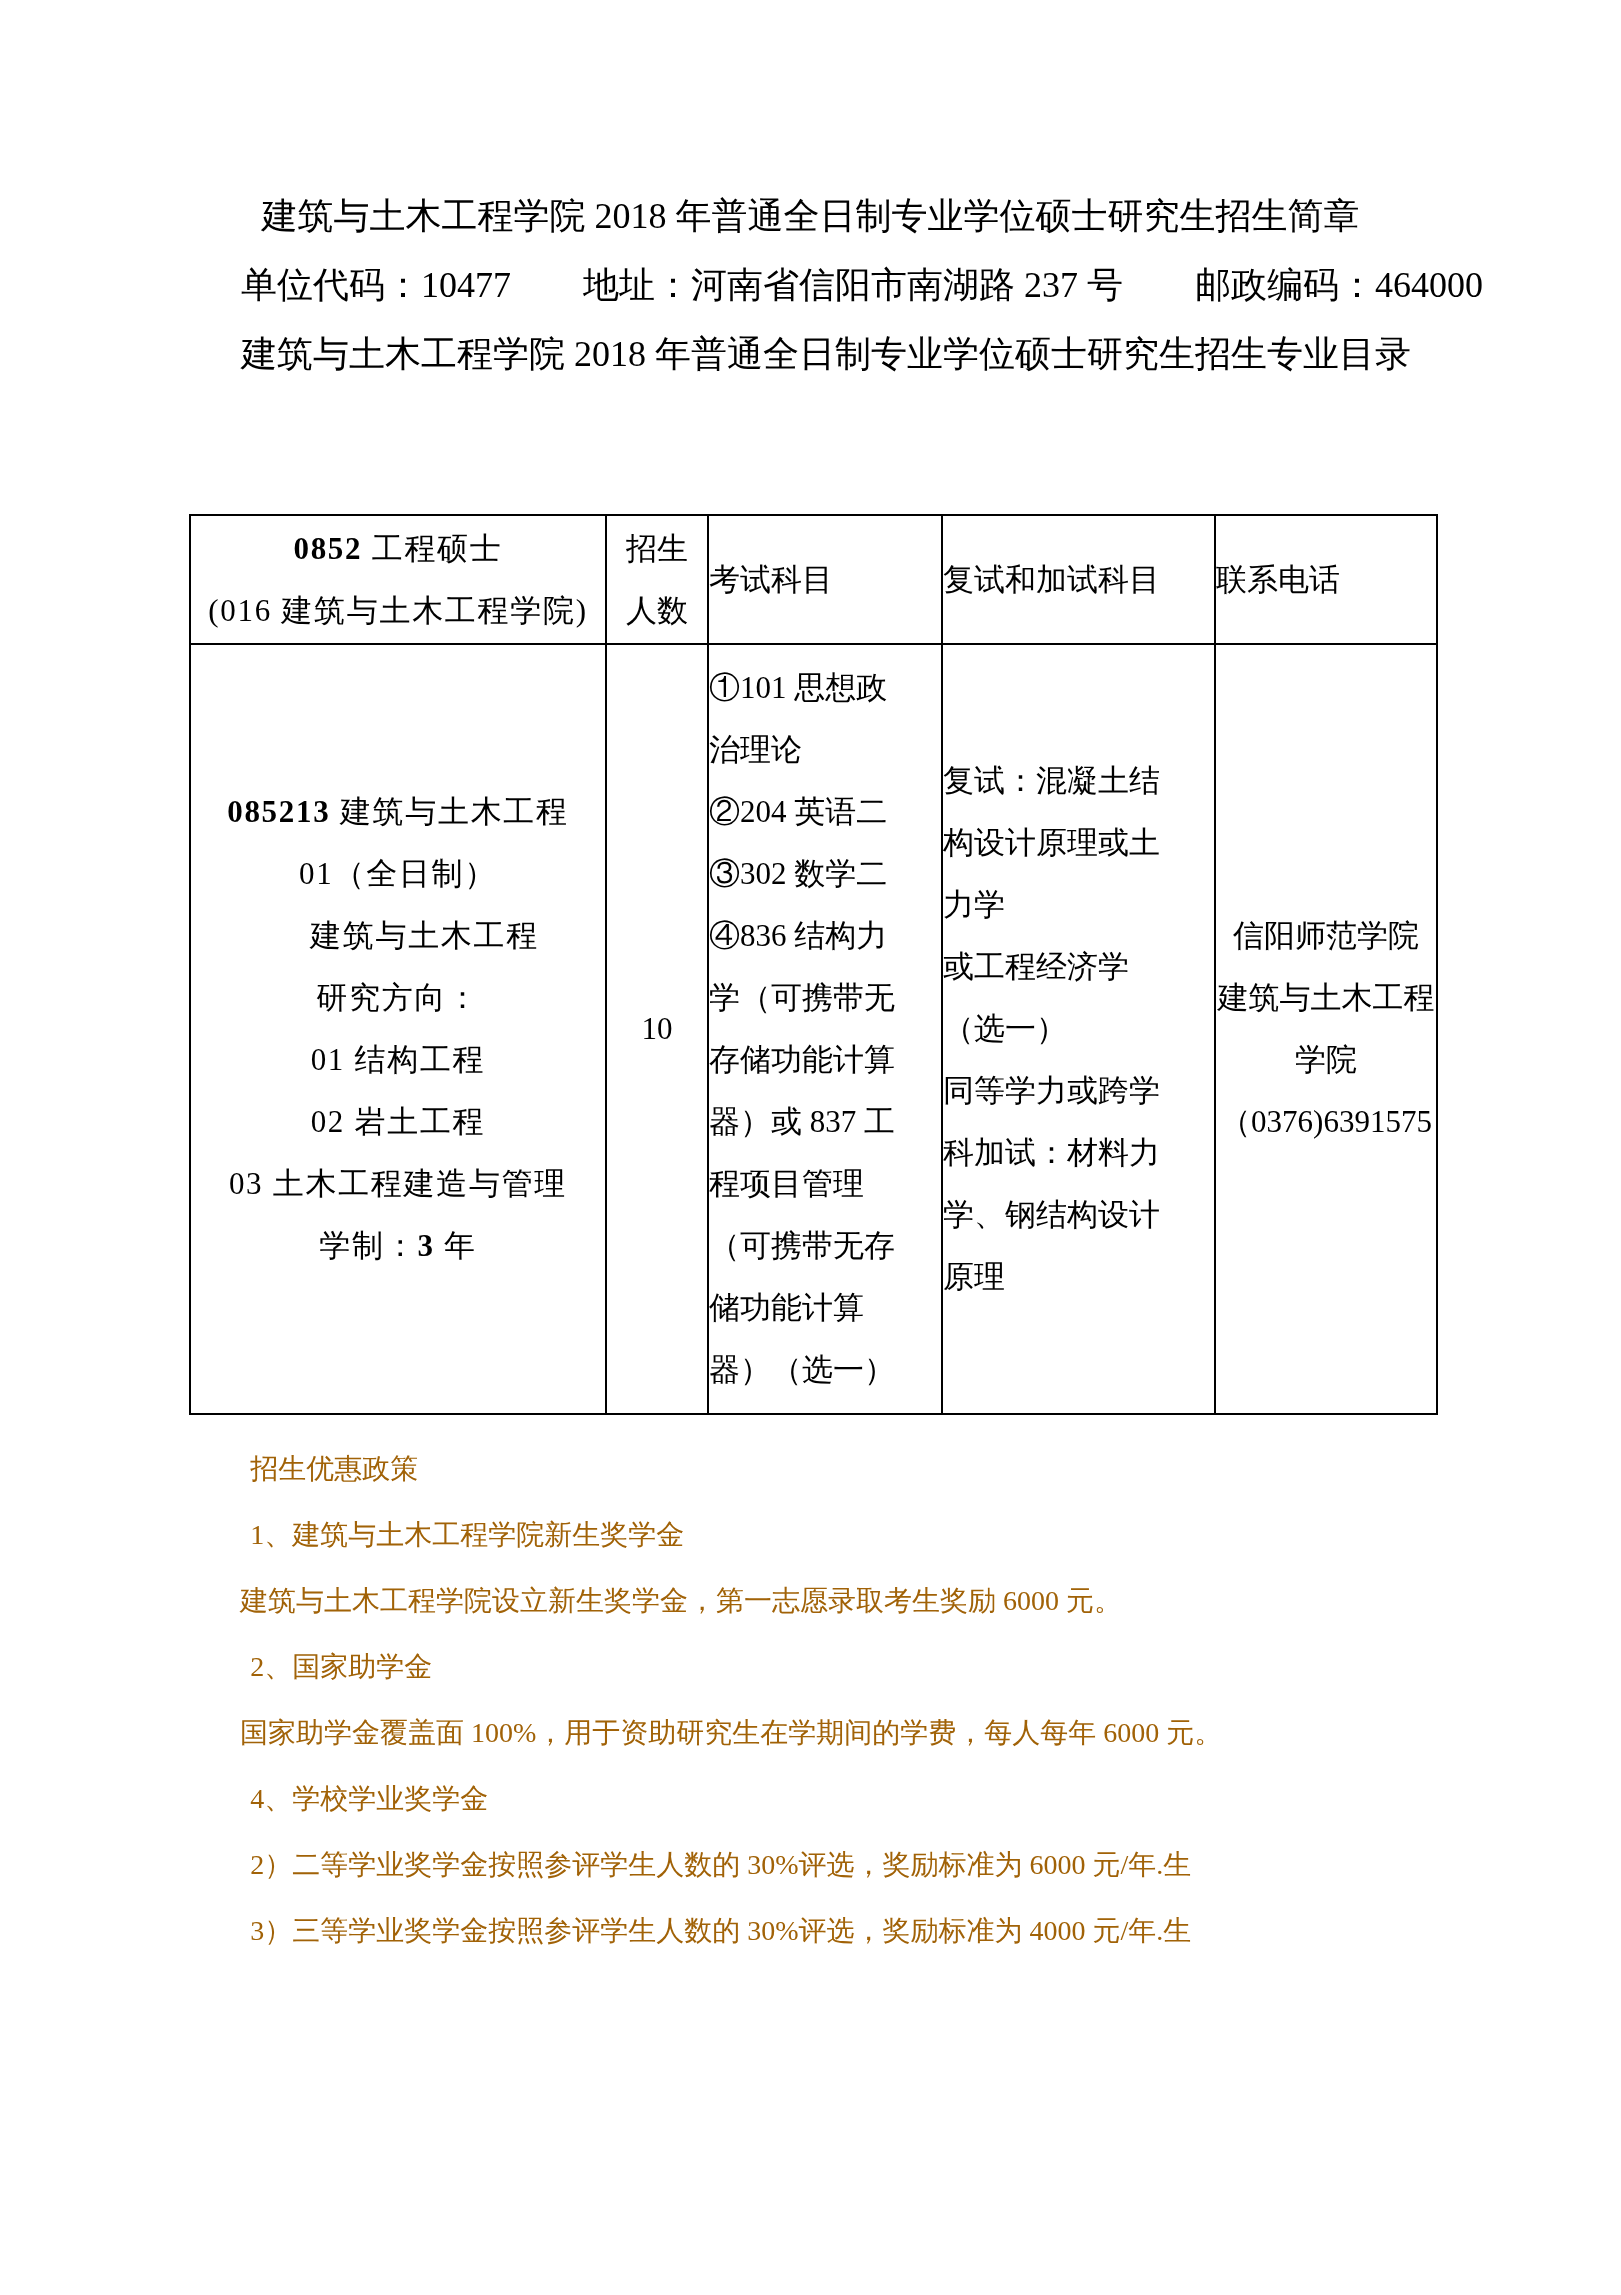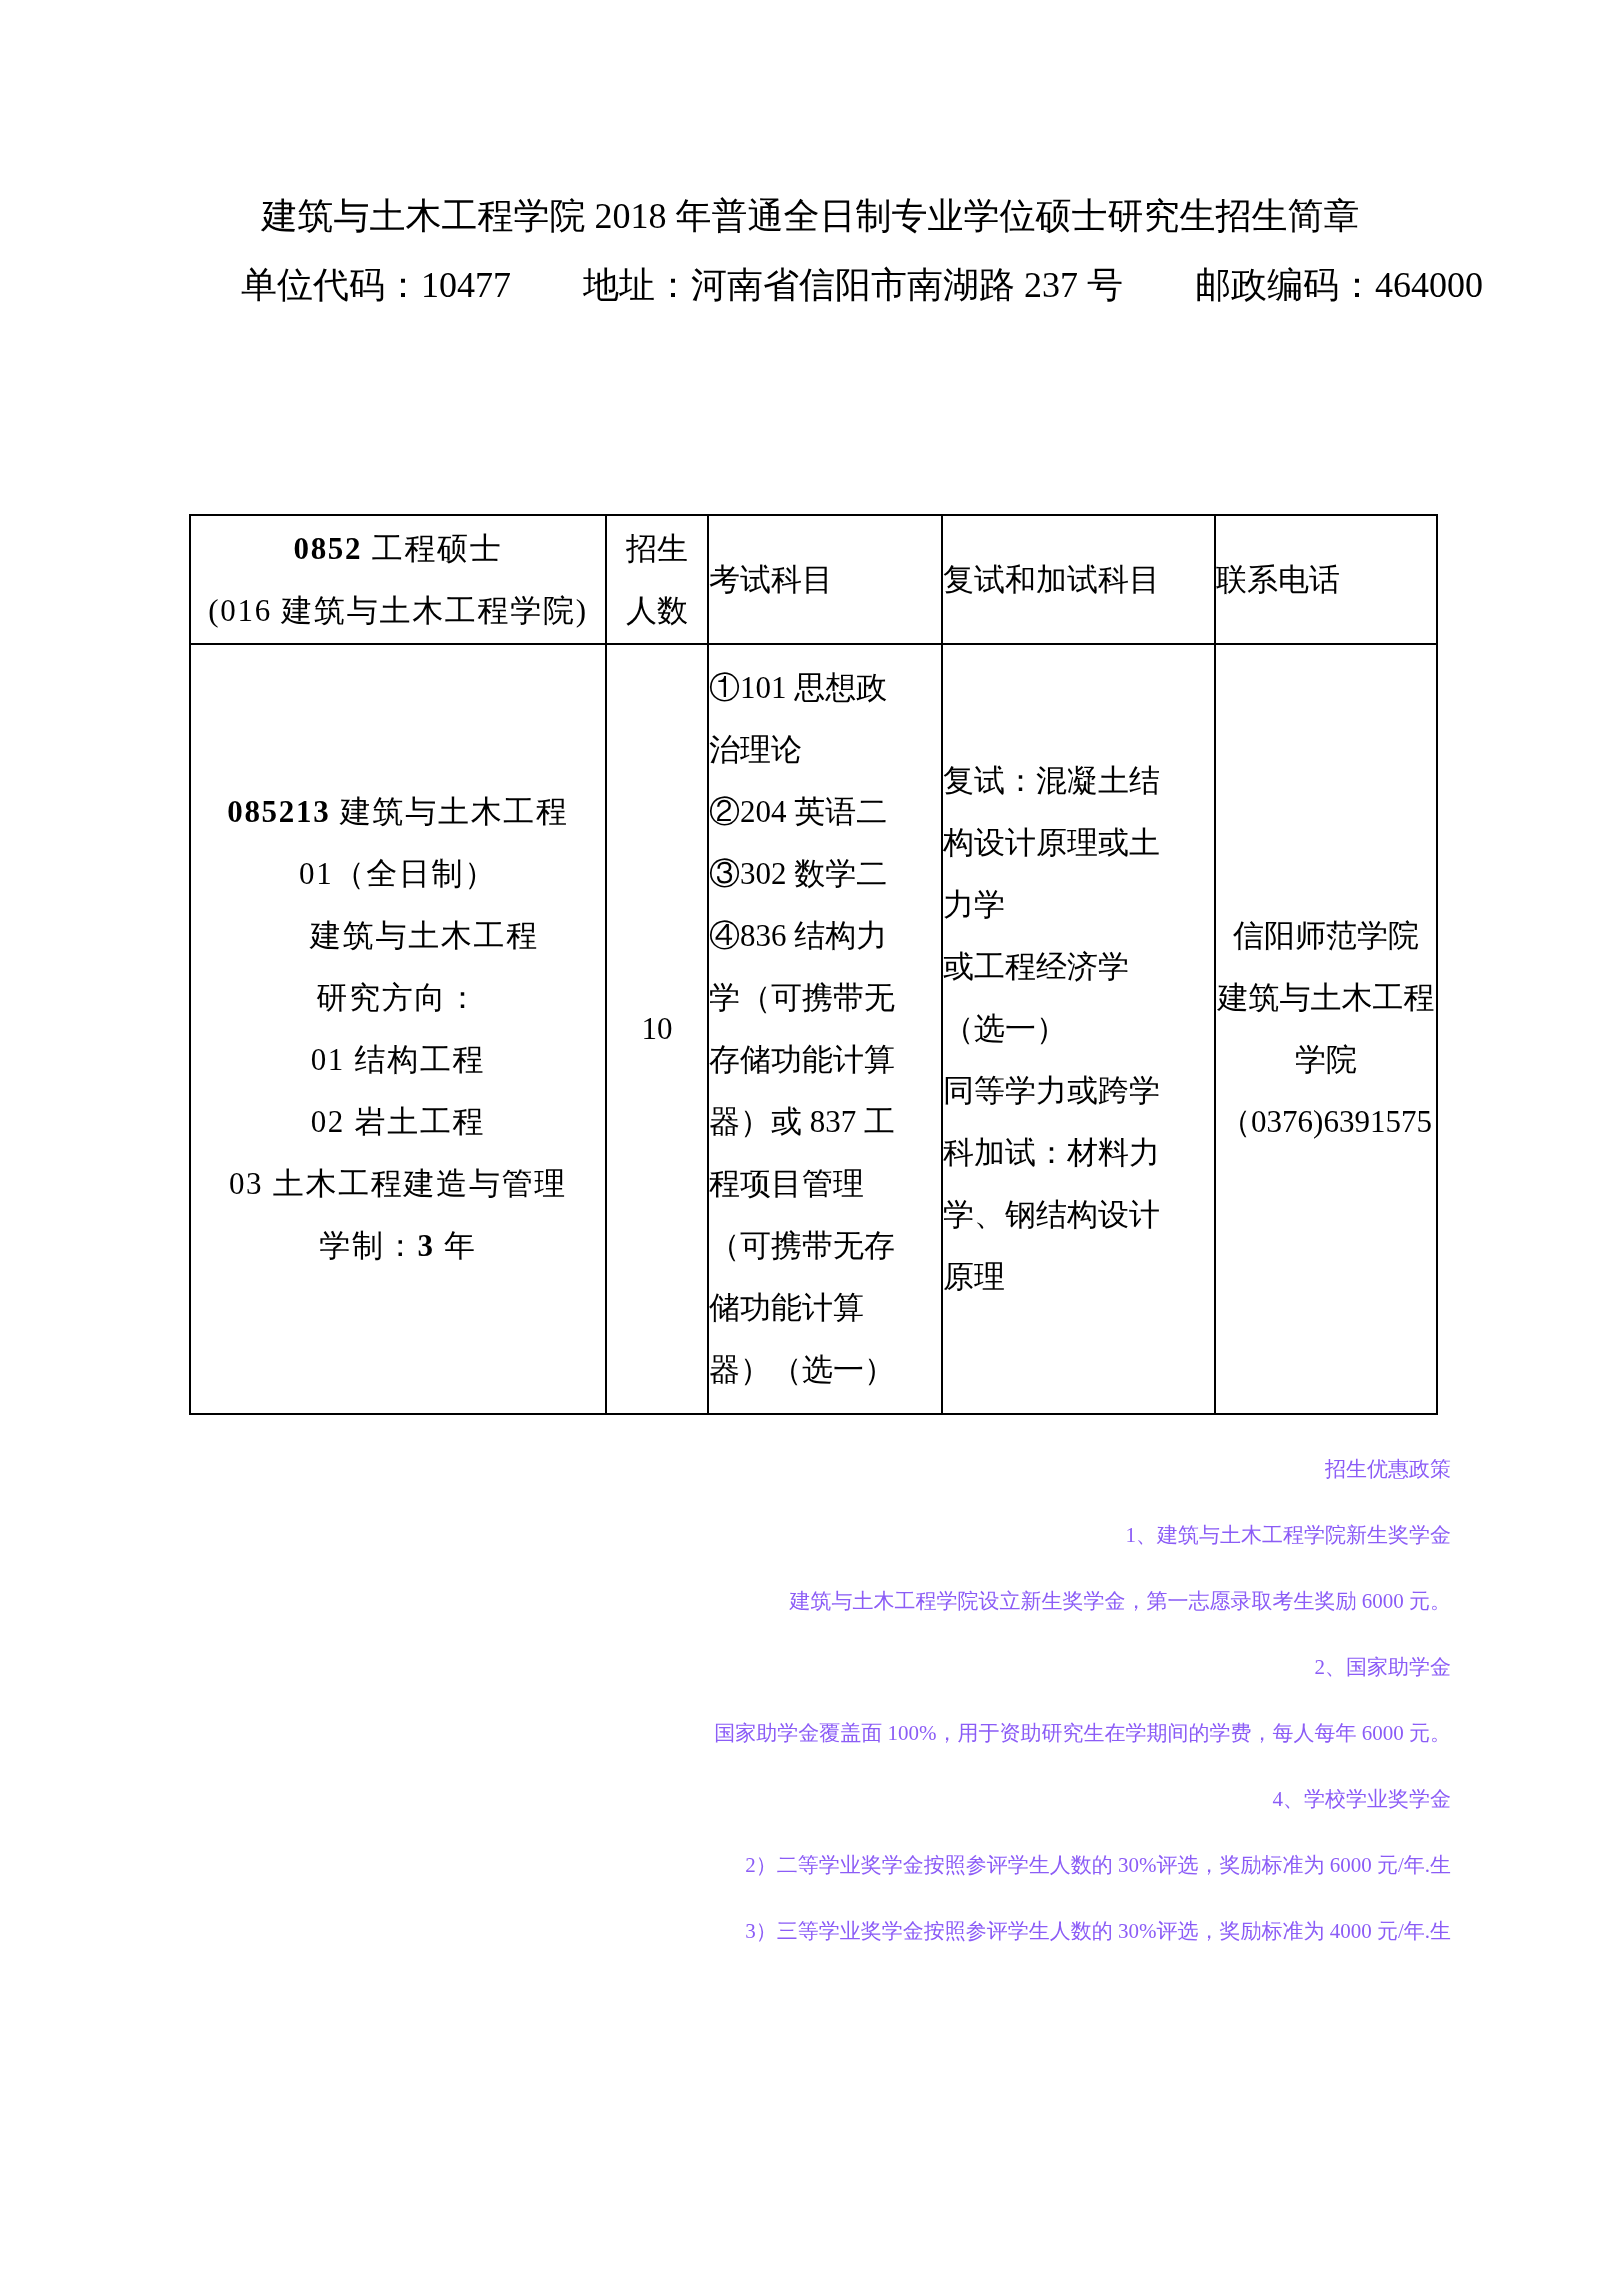--- a/index.html
+++ b/index.html
@@ -76,36 +76,36 @@
     white-space: pre-line;
     padding-bottom: 124px;
   }
 
   
   .policy {
     position: absolute;
     left: 240px;
     top: 1436px;
     width: 1211px;
-    font-size: 21px;
+    font-size: 28px;
     line-height: 66px;
-    color: #8b5cf6;
+    color: #a16207;
     white-space: nowrap;
-    text-align: right;
   }
   .policy .ind { padding-left: 10.2px; }
 </style>
 </head>
 <body>
 
 <div class="page">
 
   <div class="doc-header">
     <div class="center">建筑与土木工程学院 2018 年普通全日制专业学位硕士研究生招生简章</div>
     <div>单位代码：10477　　地址：河南省信阳市南湖路 237 号　　邮政编码：464000</div>
+    <div class="center">建筑与土木工程学院 2018 年普通全日制专业学位硕士研究生招生专业目录</div>
   </div>
 
   <table class="catalog">
     <colgroup>
       <col style="width:416px">
       <col style="width:102px">
       <col style="width:234px">
       <col style="width:273px">
       <col style="width:222px">
     </colgroup>

